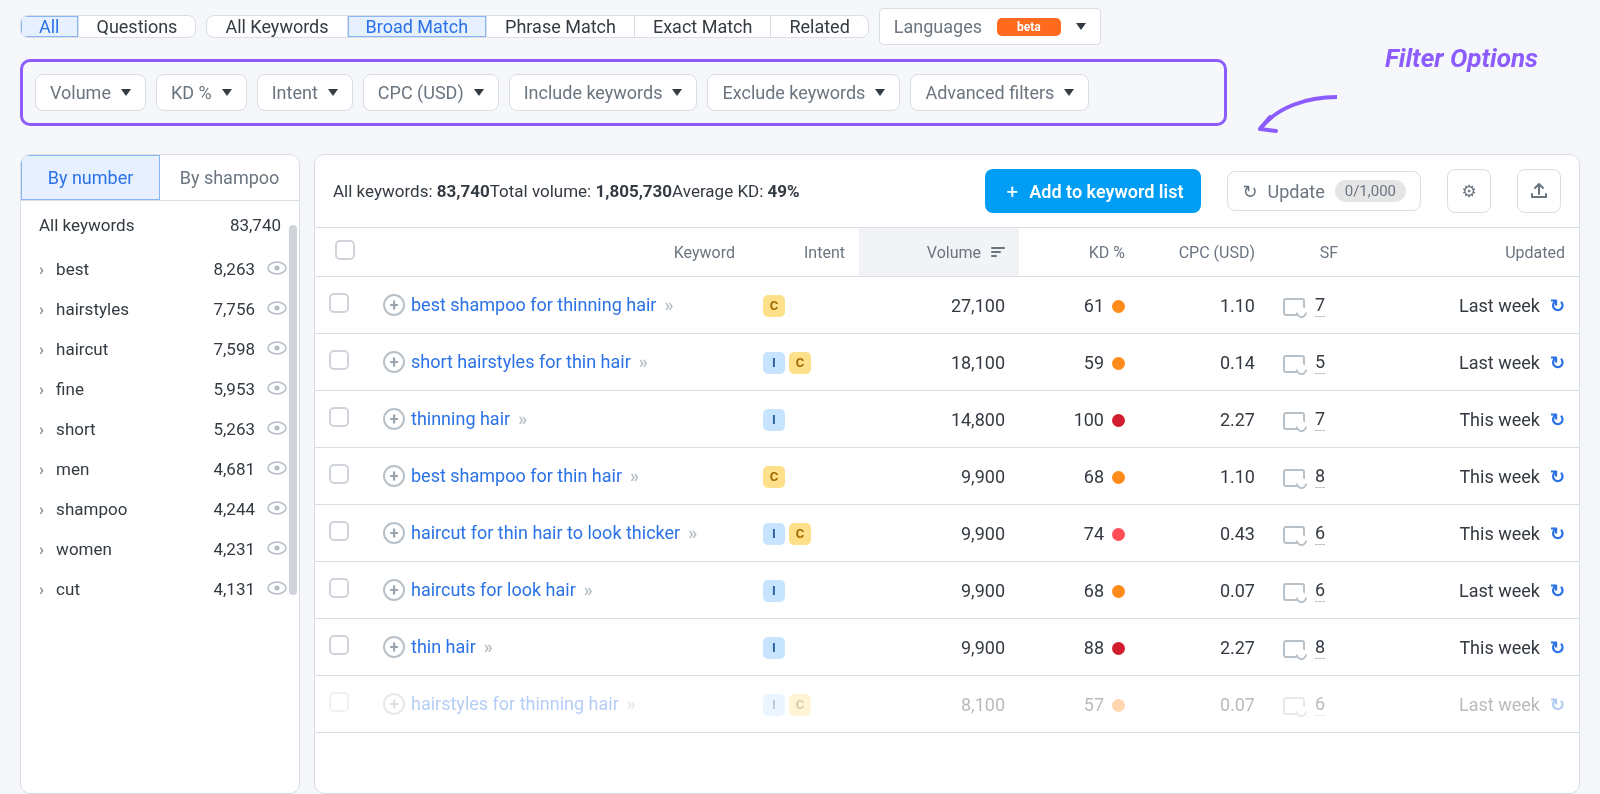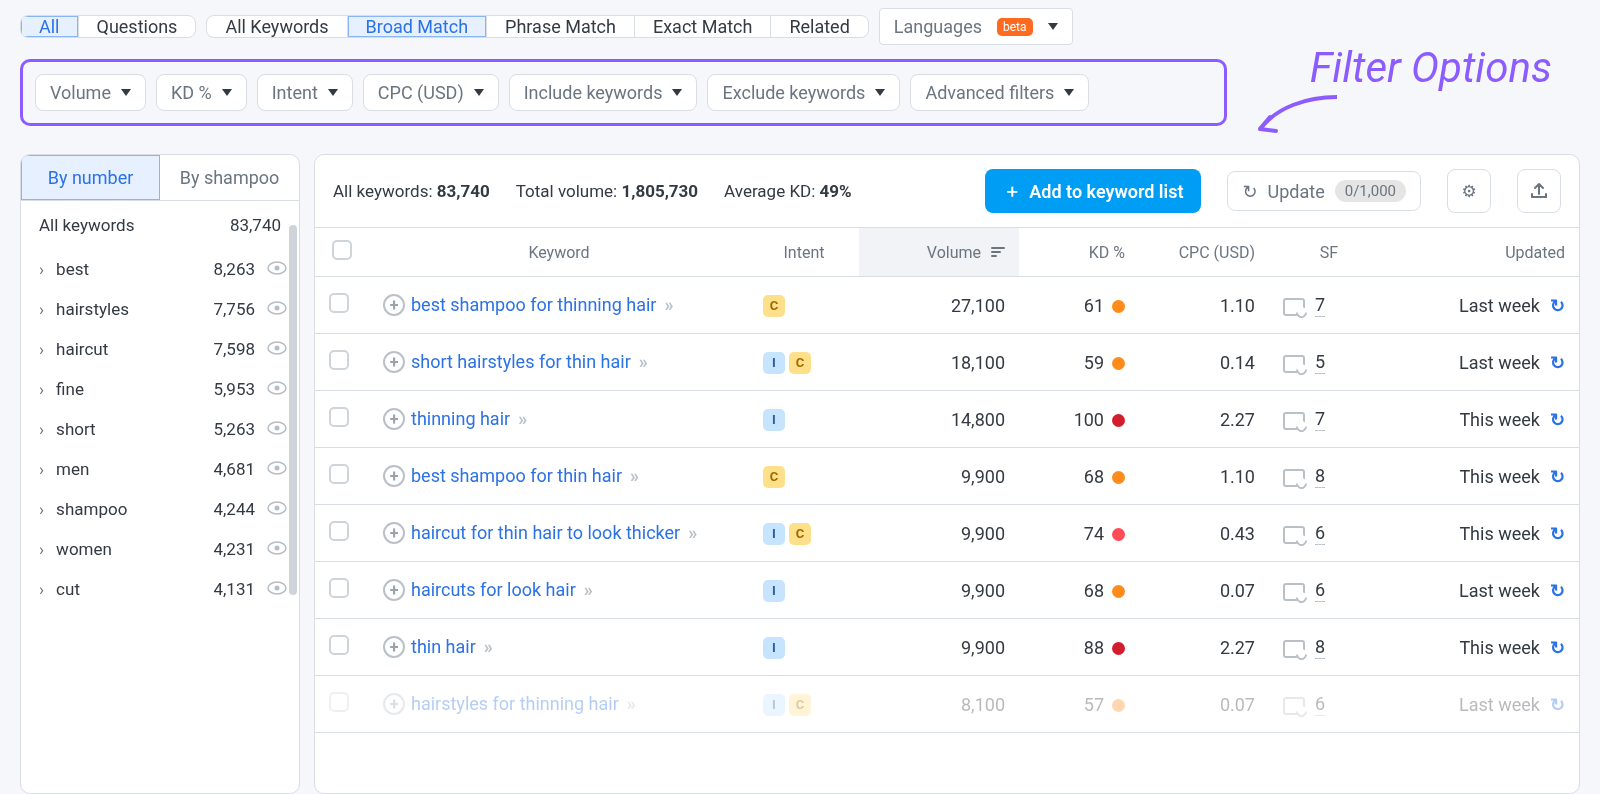--- a/index.html
+++ b/index.html
@@ -17,54 +17,54 @@
   *{box-sizing:border-box;font-family:-apple-system,BlinkMacSystemFont,"Segoe UI",Roboto,Helvetica,Arial,sans-serif}
   body{margin:0;background:var(--bg);color:var(--text);font-size:17px;width:1600px;overflow:hidden}
   .wrap{padding:8px 20px 0 20px;position:relative}
   
   .tab-row{display:flex;gap:10px;align-items:center}
   .tab-group{display:flex;border:1px solid var(--border);border-radius:8px;overflow:hidden;background:#fff}
   .tab-group .tab{padding:0 18px;border-right:1px solid var(--border);cursor:pointer;color:var(--text);font-size:18px}
   .tab-group .tab:last-child{border-right:none}
   .tab-group .tab.active{background:var(--blue-light);color:var(--link);box-shadow:inset 0 0 0 1px #8ab4f8}
   .lang-btn{display:flex;align-items:center;gap:15px;background:#fff;border:1px solid var(--border);border-radius:4px;padding:7px 14px;color:var(--muted);font-size:18px;cursor:pointer}
-  .beta{background:#ff6a1f;color:#fff;font-size:12px;font-weight:400;padding:2px 6px;border-radius:5px}
+  .beta{background:#ff6a1f;color:#fff;font-size:12px;font-weight:700;padding:2px 20px;border-radius:5px}
   
   .filter-row-wrap{position:relative;margin-top:14px}
   .filter-row{display:flex;gap:10px;padding:12px;border:3px solid var(--purple);border-radius:10px;width:1207px}
   .f-btn{display:flex;align-items:center;gap:10px;background:#fff;border:1px solid var(--border);border-radius:8px;padding:7px 14px;color:var(--muted);font-size:18px;cursor:pointer;white-space:nowrap}
   .caret{width:0;height:0;border-left:5px solid transparent;border-right:5px solid transparent;border-top:7px solid var(--text)}
-  .filter-label{position:absolute;right:28px;top:-16px;color:var(--purple);font-size:42px;font-weight:400;font-style:italic}
+  .filter-label{position:absolute;right:42px;top:-16px;color:var(--purple);font-size:26px;font-weight:700;font-style:italic}
   .arrow{position:absolute;left:1232px;top:30px}
   
   .cols{display:flex;gap:14px;margin-top:28px}
   .side{width:280px;flex:none;background:#fff;border:1px solid var(--border);border-radius:10px;overflow:hidden;height:640px;position:relative}
   .side-scroll{position:absolute;right:2px;top:70px;width:8px;height:370px;background:#cfd4da;border-radius:4px}
   .toggle{display:flex;border-bottom:1px solid var(--border)}
   .toggle div{flex:1;text-align:center;padding:12px 0;color:var(--muted);cursor:pointer;font-size:18px}
   .toggle div.active{color:var(--link);background:var(--blue-light);box-shadow:inset 0 0 0 1px #8ab4f8;border-radius:6px 0 0 0}
   .side-head{display:flex;justify-content:space-between;padding:14px 18px;color:var(--text);font-size:17px}
   .side-list{padding:0 8px}
   .side-row{display:flex;align-items:center;padding:10px 4px 10px 10px;gap:12px;color:var(--text);cursor:pointer}
   .side-row .chev{color:var(--muted)}
   .side-row .lbl{flex:1}
   .side-row .cnt{color:var(--text)}
   .eye{color:#b4bcc4}
   .main{flex:1;background:#fff;border:1px solid var(--border);border-radius:10px;height:640px;display:flex;flex-direction:column;overflow:hidden}
   .m-head{display:flex;align-items:center;gap:26px;padding:14px 18px;border-bottom:1px solid var(--border);flex-wrap:nowrap}
-  .m-stats{display:flex;gap:26px;align-items:flex-start;flex:1}
+  .m-stats{display:flex;align-items:flex-start;flex:1}
   .m-stats span.b{font-weight:700}
   .btn-primary{display:flex;align-items:center;gap:8px;background:var(--primary);color:#fff;border:none;border-radius:8px;padding:10px 18px;font-size:18px;font-weight:600;cursor:pointer}
   .btn-outline{display:flex;align-items:center;gap:10px;background:#fff;color:var(--muted);border:1px solid var(--border);border-radius:8px;padding:8px 14px;font-size:18px;cursor:pointer}
   .pill{background:#e5e5e5;border-radius:14px;padding:2px 10px;font-size:15px;color:var(--muted)}
   .icon-btn{width:44px;height:44px;display:flex;align-items:center;justify-content:center;background:#fff;border:1px solid var(--border);border-radius:8px;color:var(--muted);cursor:pointer}
   
   table{width:100%;border-collapse:collapse;table-layout:fixed}
   thead th{font-weight:400;color:var(--muted);font-size:16px;padding:12px 14px;border-bottom:1px solid var(--border);text-align:right;white-space:nowrap}
-  thead th.left{text-align:center}
+  thead th.left{text-align:right}
   thead th.vol{background:#f1f3f6}
   tbody td{padding:16px 14px;border-bottom:1px solid var(--border);text-align:right;color:var(--text);font-size:18px;white-space:nowrap}
   tbody td.left{text-align:left}
   tbody tr.faded td{opacity:.35}
   .chk{width:20px;height:20px;border:2px solid #cfd4da;border-radius:5px;display:inline-block}
   .plus{display:inline-flex;width:22px;height:22px;border:2px solid #b9c1c8;border-radius:50%;align-items:center;justify-content:center;color:#9aa3ab;font-size:16px;font-weight:700;margin-right:6px}
   .kw-link{color:var(--link);margin-right:8px}
   .dchev{color:#b9c1c8;letter-spacing:-3px;font-weight:700}
   .tag{display:inline-flex;width:22px;height:22px;border-radius:5px;align-items:center;justify-content:center;font-size:13px;font-weight:700;margin-right:4px}
   .tag.C{background:#ffe08a;color:#a06a00}

